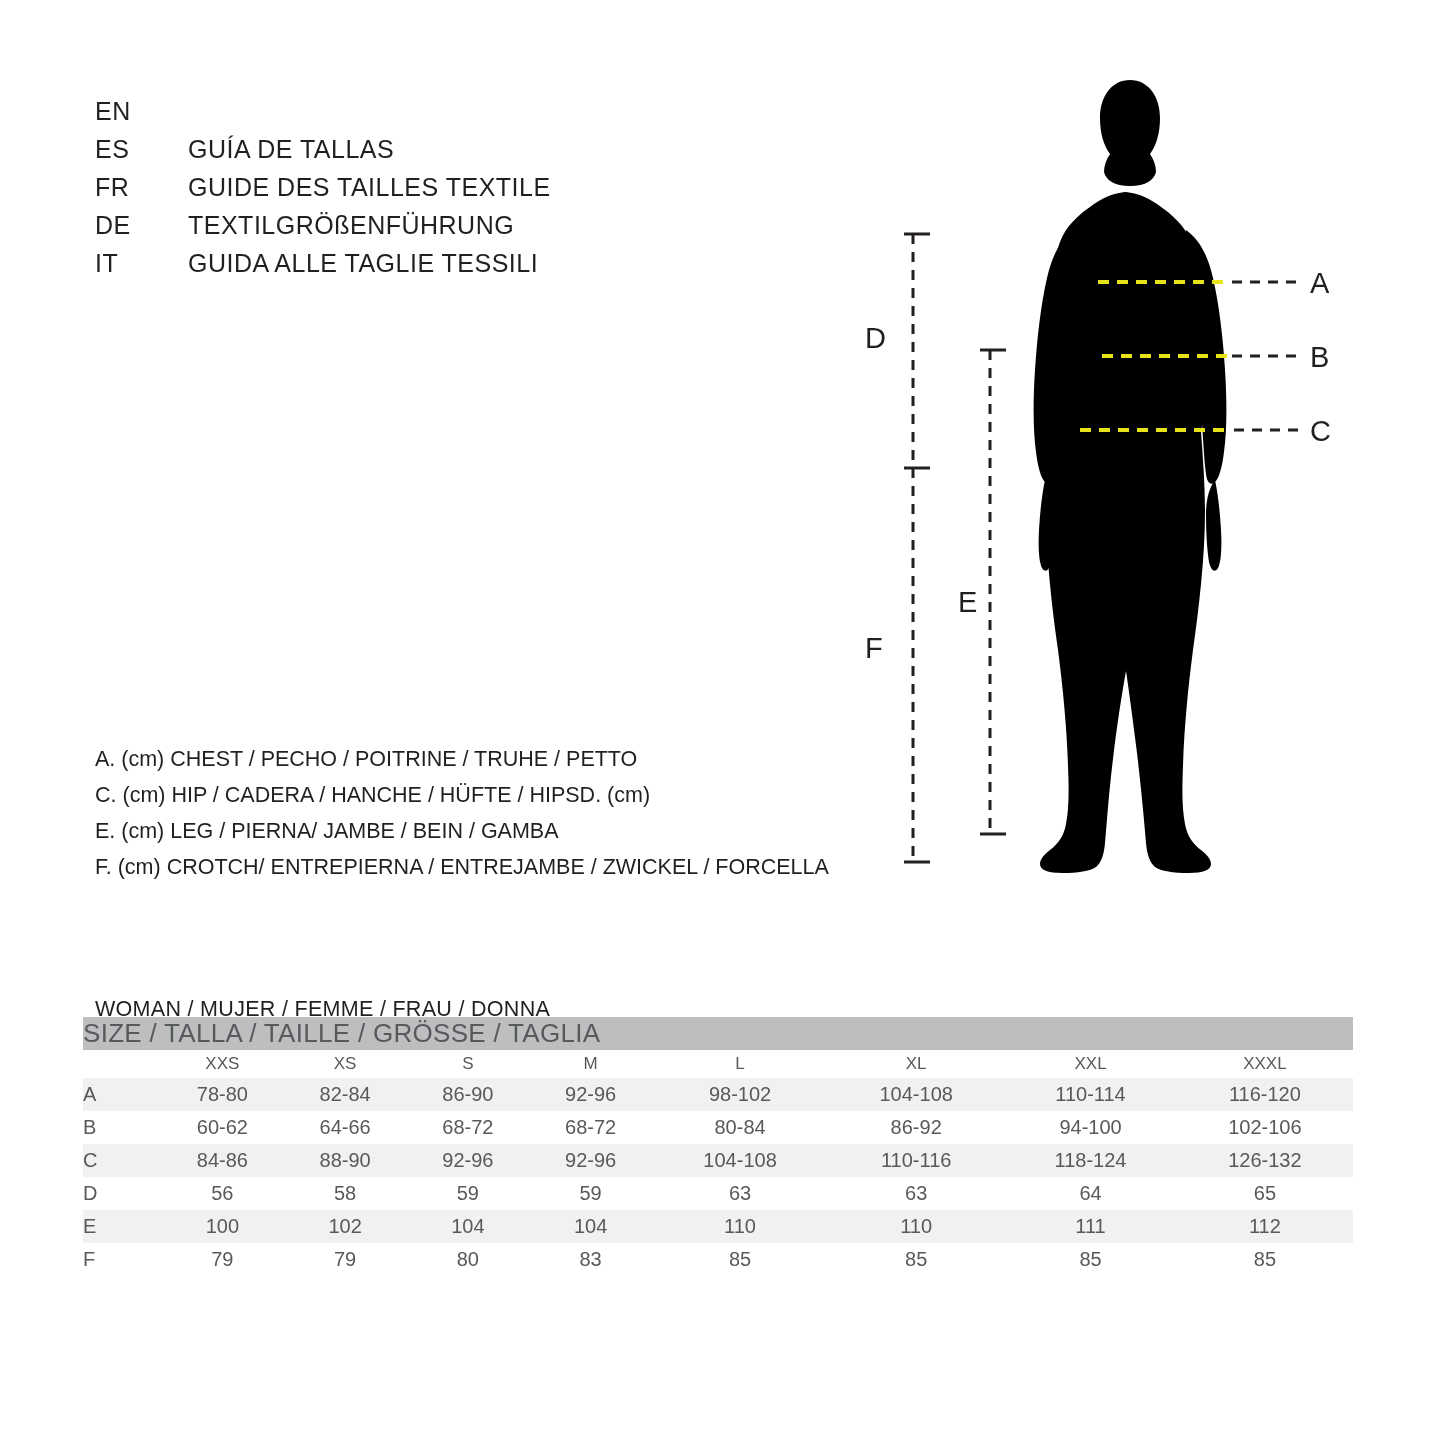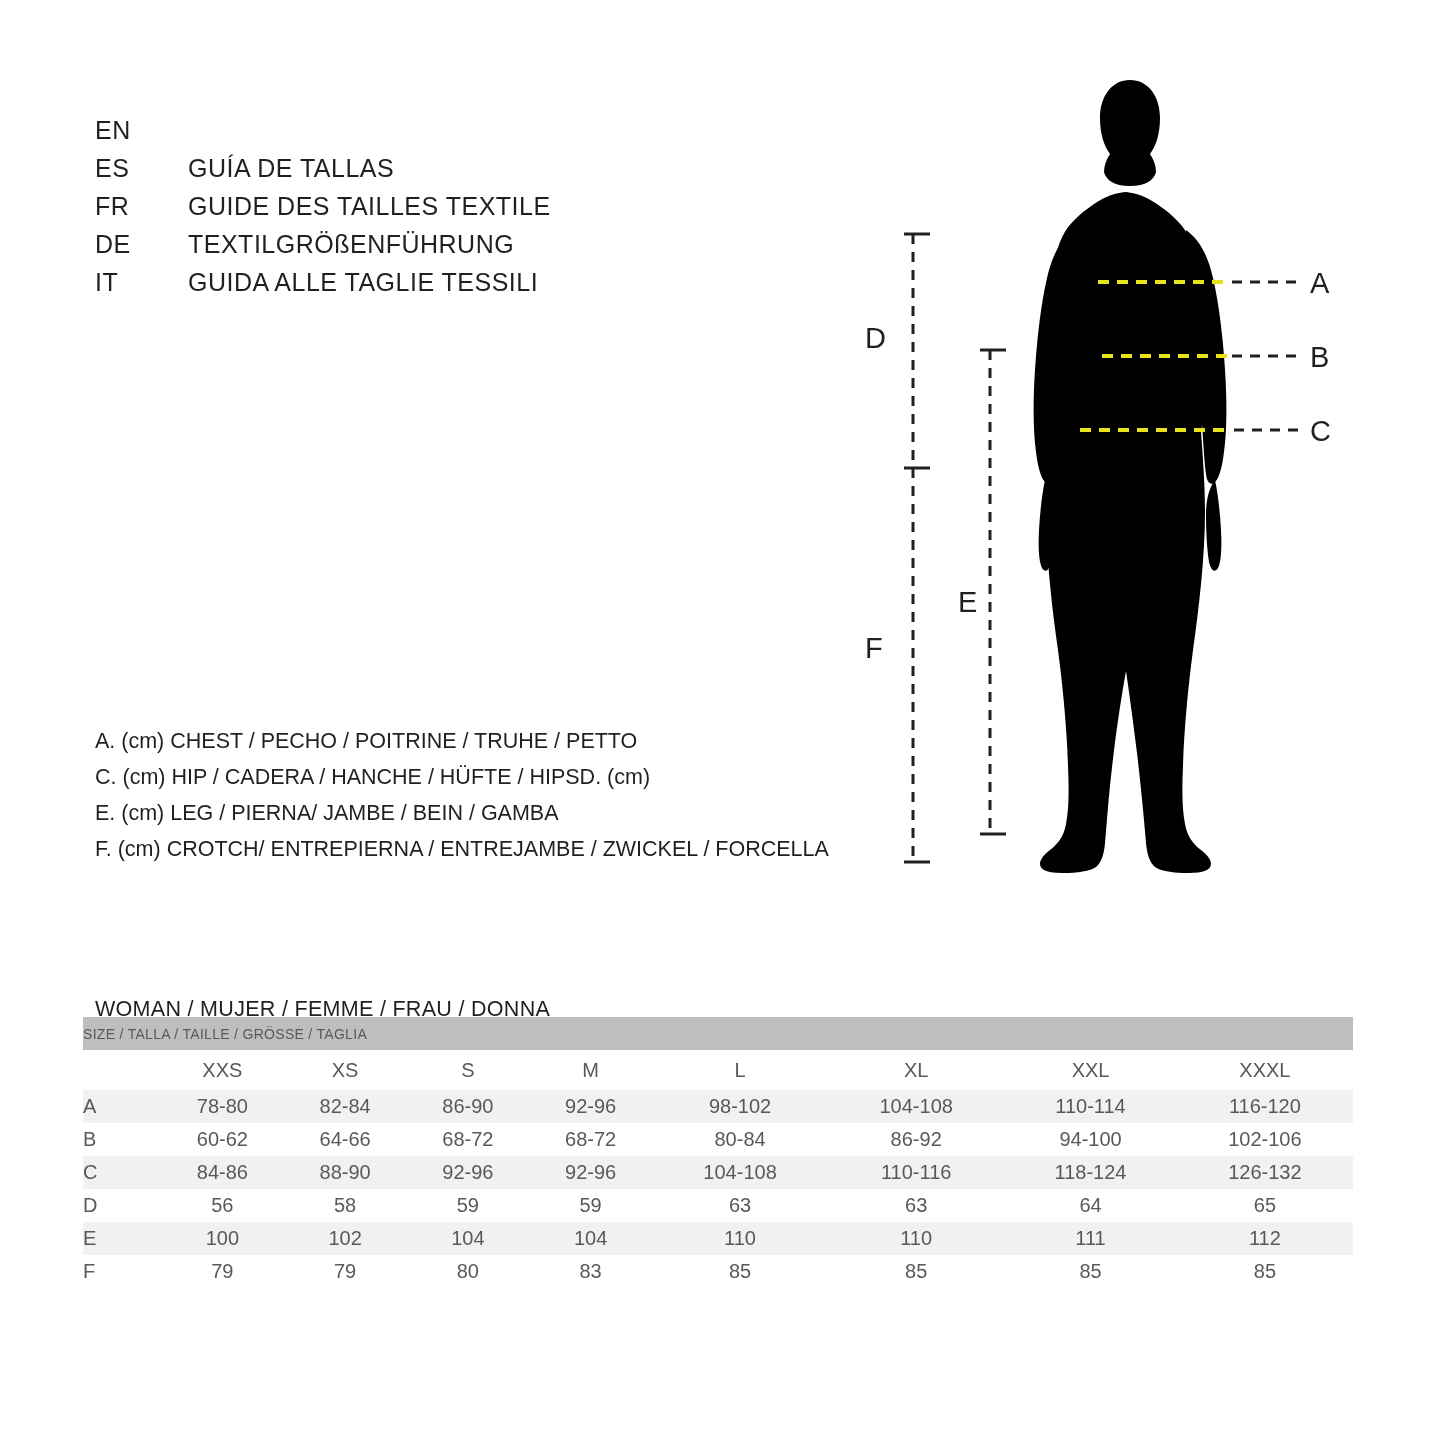--- a/index.html
+++ b/index.html
@@ -15,21 +15,20 @@
     color: #231f20;
     overflow: hidden;
   }
 
   
   #title-block {
     position: absolute;
     left: 95px;
     top: 92px;
     width: 640px;
-    margin-top: 19px;
   }
   .title-row {
     display: flex;
     align-items: baseline;
     height: 38px;
     line-height: 38px;
   }
   .title-lang {
     width: 93px;
     font-size: 25px;
@@ -39,21 +38,21 @@
   .title-text {
     font-size: 25px;
     letter-spacing: 0.5px;
     color: #231f20;
   }
 
   
   #legend-block {
     position: absolute;
     left: 95px;
-    top: 723px;
+    top: 741px;
     width: 830px;
   }
   .legend-row {
     font-size: 21.5px;
     line-height: 36px;
     color: #231f20;
     white-space: nowrap;
   }
 
   
@@ -79,30 +78,30 @@
   }
   #size-table td, #size-table th {
     padding: 0;
     margin: 0;
     font-weight: normal;
   }
   .hdr-band td {
     background: #bcbec0;
     color: #58595b;
     height: 33px;
-    font-size: 14px;
+    font-size: 26px;
     text-align: left;
     padding-left: 14px;
     letter-spacing: 0.3px;
   }
   .sizes-row td {
-    height: 40px;
+    height: 28px;
     text-align: center;
     color: #58595b;
-    font-size: 20px;
+    font-size: 17px;
     background: #ffffff;
   }
   .data-row td {
     height: 33px;
     text-align: center;
     font-size: 20px;
     color: #58595b;
   }
   .data-row.shaded td {
     background: #f1f1f2;

